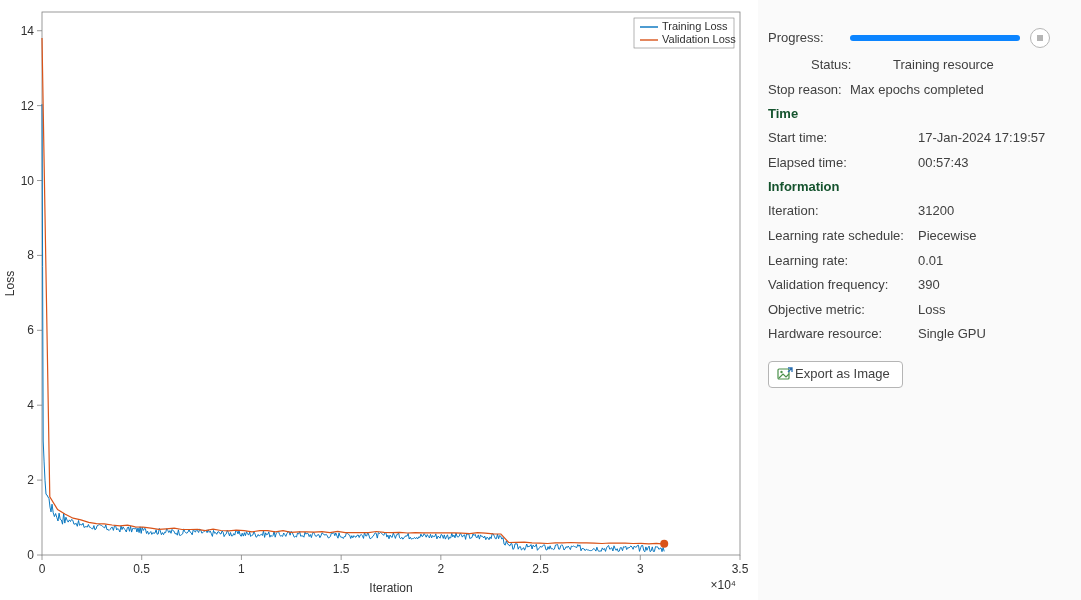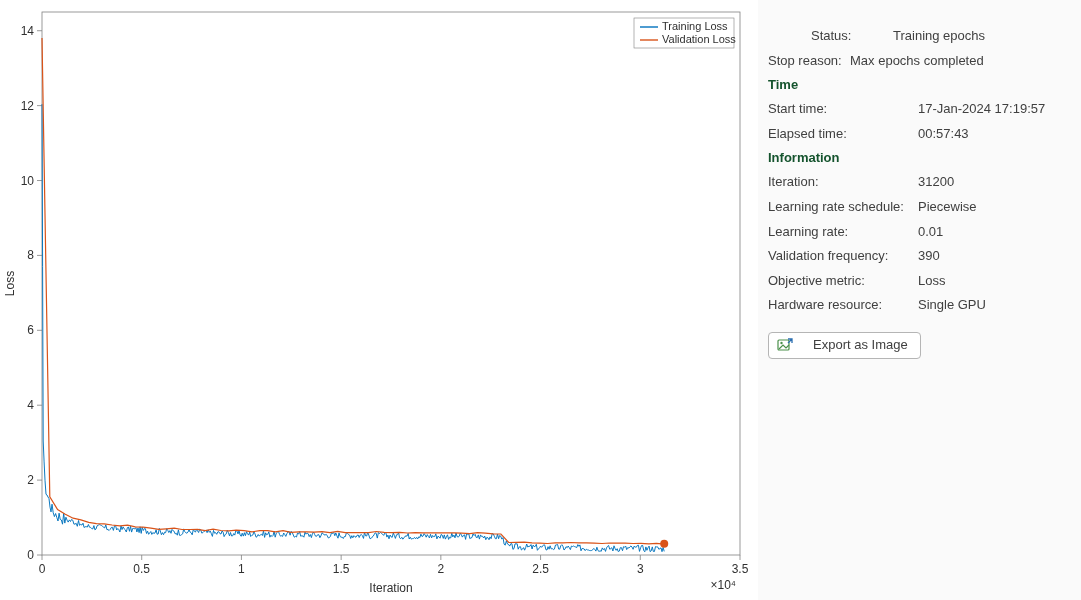--- a/index.html
+++ b/index.html
@@ -9,21 +9,21 @@
   #info-panel { flex: 0 0 323px; padding:28px 14px 10px 10px; box-sizing:border-box; background:#fafafa; }
   .info-row { display:flex; align-items:center; margin-bottom:9px; line-height:1.2; }
   .info-label { flex: 0 0 150px; color:#404040;}
   .info-value { flex: 1 1 auto; color:#404040;}
   .section-head { font-weight:bold; color:#14532d; margin-top:6px; margin-bottom:9px; }
   .progress-wrap { flex:1 1 auto; display:flex; align-items:center; }
   .progress-track { width:170px; height:6px; background:#e5e5e5; border-radius:3px; overflow:hidden; margin-right:10px; }
   .progress-fill { height:100%; background:#0b84ff; width:100%; }
   .stop-btn { width:18px; height:18px; border-radius:50%; border:1px solid #b5b5b5; display:flex; align-items:center; justify-content:center; background:#ffffff;}
   .stop-btn::after{content:""; width:6px; height:6px; background:#b5b5b5;}
-  .export-btn { display:inline-flex; align-items:center; gap:20px; margin-top:10px; padding:4px 12px 5px 8px; border:1px solid #b5b5b5; border-radius:4px; background:#ffffff; color:#404040; font-size:13px; cursor:pointer;}
+  .export-btn { display:inline-flex; align-items:center; gap:2px; margin-top:10px; padding:4px 12px 5px 8px; border:1px solid #b5b5b5; border-radius:4px; background:#ffffff; color:#404040; font-size:13px; cursor:pointer;}
   .export-icon { width:16px; height:16px; }
   .axis-label { font-size:12px; fill:#303030; }
   .tick-label { font-size:12px; fill:#303030; }
   .legend-text { font-size:11px; fill:#303030; }
 </style>
 </head>
 <body>
 
 <div id="main">
 
@@ -71,24 +71,33 @@
         <rect x="634" y="18" width="100" height="30" fill="#ffffff" stroke="#808080" stroke-width="0.6"></rect>
         <line x1="640" x2="658" y1="27" y2="27" stroke="#0072BD" stroke-width="1.4"></line>
         <text x="662" y="30" class="legend-text">Training Loss</text>
         <line x1="640" x2="658" y1="40" y2="40" stroke="#D95319" stroke-width="1.4"></line>
         <text x="662" y="43" class="legend-text">Validation Loss</text>
       </svg>
   </div>
 
   <div id="info-panel">
 
+    <div class="info-row">
+      <div class="info-label" style="flex:0 0 82px;">Progress:</div>
+      <div class="progress-wrap">
+        <div class="progress-track">
+            <div class="progress-fill"></div>
+          </div>
+        <div class="stop-btn"></div>
+      </div>
+    </div>
 
     <div class="info-row">
       <div class="info-label" style="flex:0 0 82px;margin-left:43px;">Status:</div>
-      <div class="info-value">Training epochs</div>
+      <div class="info-value">Training resource</div>
     </div>
 
     <div class="info-row">
       <div class="info-label" style="flex:0 0 82px;">Stop reason:</div>
       <div class="info-value">Max epochs completed</div>
     </div>
 
     <div class="section-head">Time</div>
 
     <div class="info-row">

